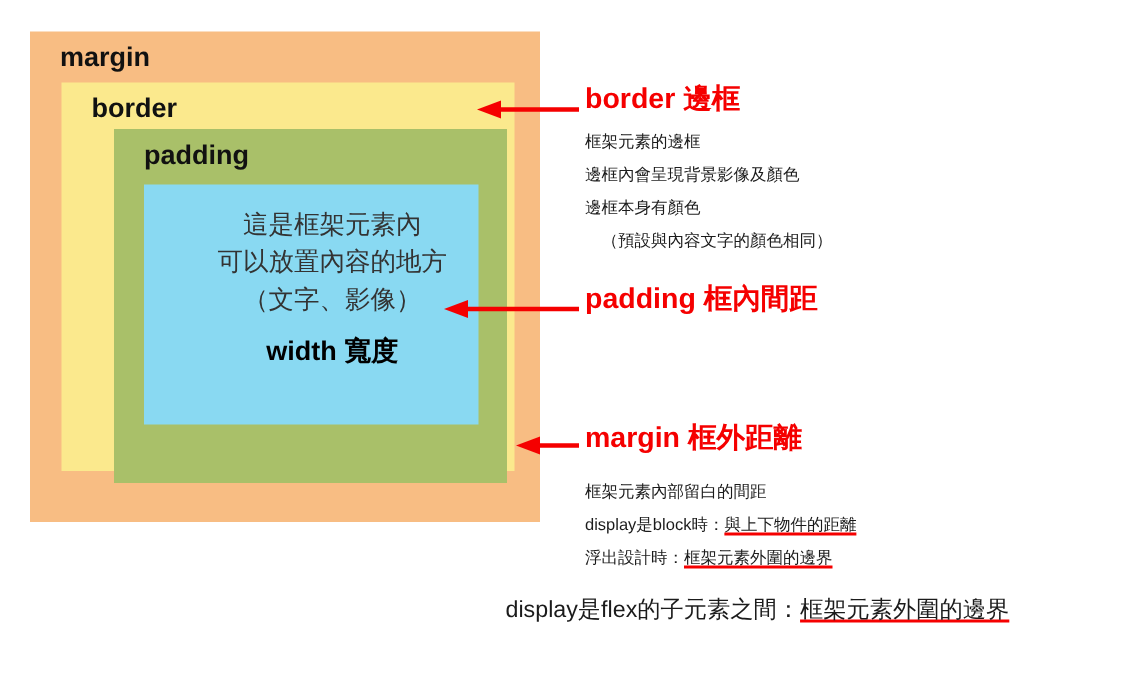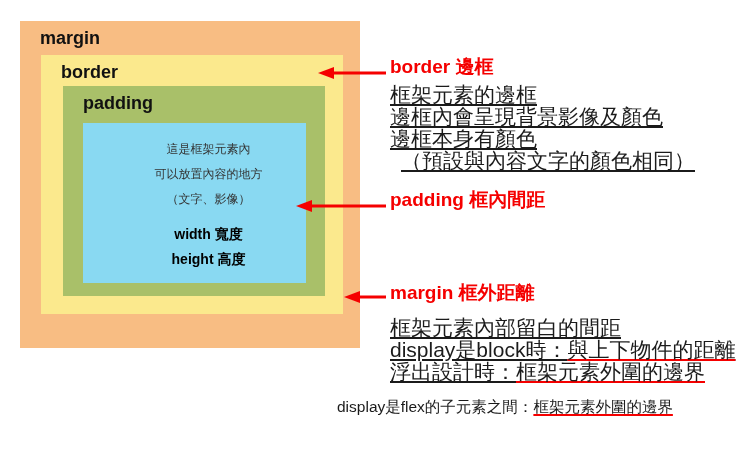--- a/index.html
+++ b/index.html
@@ -46,48 +46,48 @@
   #margin-label { left: 20px; top: 7px; }
 
   #border-layer {
     left: 21px; top: 34px;
     width: 302px; height: 259px;
     background: #fbe98d;
   }
   #border-label { left: 20px; top: 7px; }
 
   #padding-layer {
-    left: 22px; top: 31px;
-    width: 262px; height: 210px;
+    left: 35px; top: 31px;
+    width: 262px; height: 236px;
     background: #a9c069;
   }
   #padding-label { left: 20px; top: 7px; }
 
   #content-layer {
     left: 20px; top: 37px;
     width: 223px; height: 160px;
     background: #89d9f2;
     display: flex;
     flex-direction: column;
     align-items: center;
     justify-content: flex-start;
     padding-top: 14px;
     box-sizing: border-box;
   }
   .content-line {
-    font-size: 12px;
+    font-size: 17px;
     line-height: 25px;
     color: #333333;
     text-align: center;
     white-space: nowrap;
   }
   .content-line.strong {
     font-weight: bold;
     color: #000000;
-    font-size: 14px;
+    font-size: 18px;
     line-height: 25px;
   }
   .content-gap { height: 10px; }
 
   
   .arrow {
     position: absolute;
     height: 14px;
   }
   .arrow svg { display: block; }
@@ -96,25 +96,24 @@
   .annotation { position: absolute; }
   .ann-heading {
     font-size: 19px;
     font-weight: bold;
     line-height: 20px;
     color: #f50000;
     white-space: nowrap;
   }
   .ann-body {
     margin-top: 7px;
-    font-size: 21px;
+    font-size: 11px;
     line-height: 22px;
     color: #1b1b1b;
     white-space: nowrap;
-    text-decoration: underline;
   }
   .ann-body .ln { display: block; }
   .ann-body .indent { padding-left: 11px; }
   .u {
     text-decoration: underline;
     text-decoration-color: #f50000;
     text-decoration-thickness: 2px;
     text-underline-offset: 2px;
     margin-top: 39px;
   }
@@ -147,21 +146,20 @@
 
       <div class="layer" id="padding-layer">
         <div class="layer-label" id="padding-label">padding</div>
 
         <div class="layer" id="content-layer">
           <div class="content-line">這是框架元素內</div>
           <div class="content-line">可以放置內容的地方</div>
           <div class="content-line">（文字、影像）</div>
           <div class="content-gap"></div>
           <div class="content-line strong">width 寬度</div>
-          <div class="content-line strong">height 高度</div>
         </div>
 
       </div>
     </div>
   </div>
 </div>
 
 <div class="arrow" style="left:318px; top:66px; width:68px;">
   <svg width="68" height="14" viewBox="0 0 68 14">
     <polygon points="0,7 16,1 16,13" fill="#f50000"></polygon>

